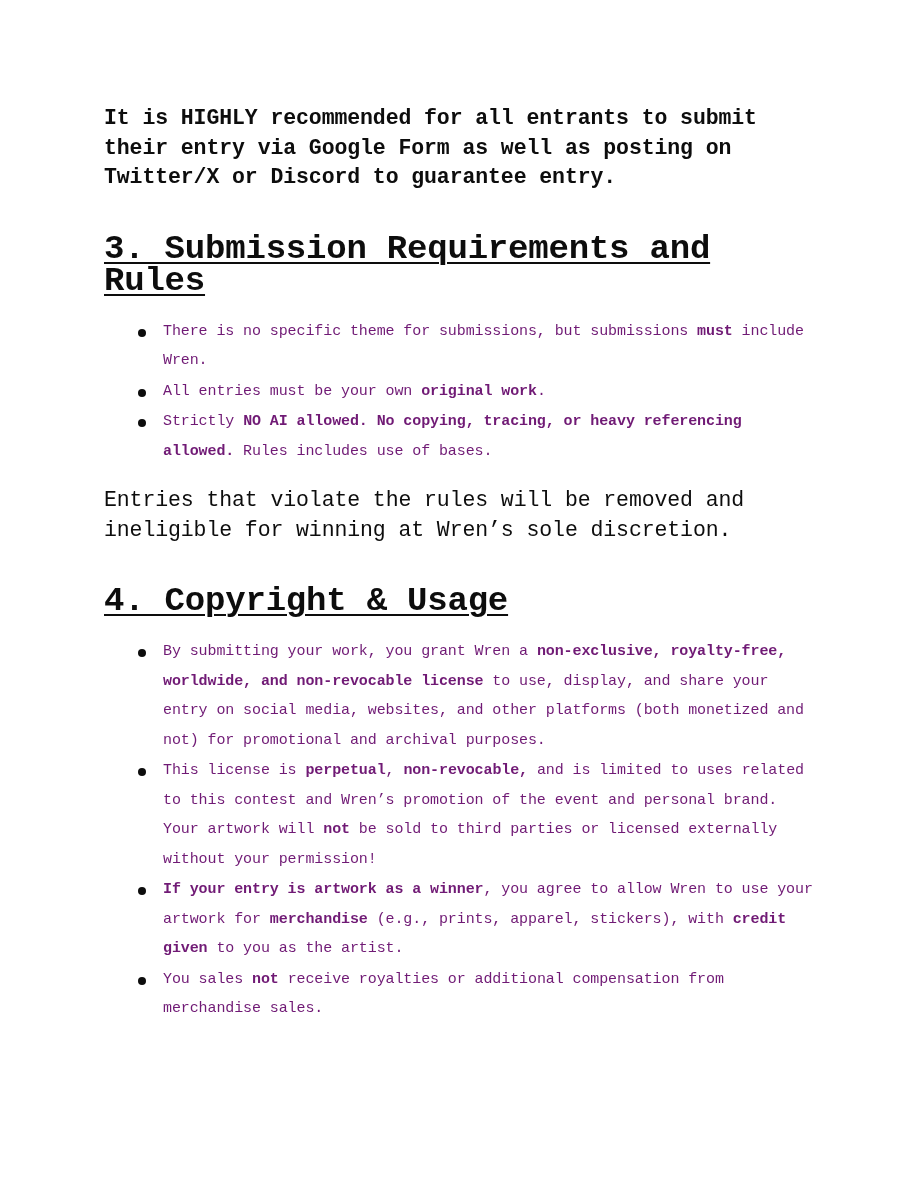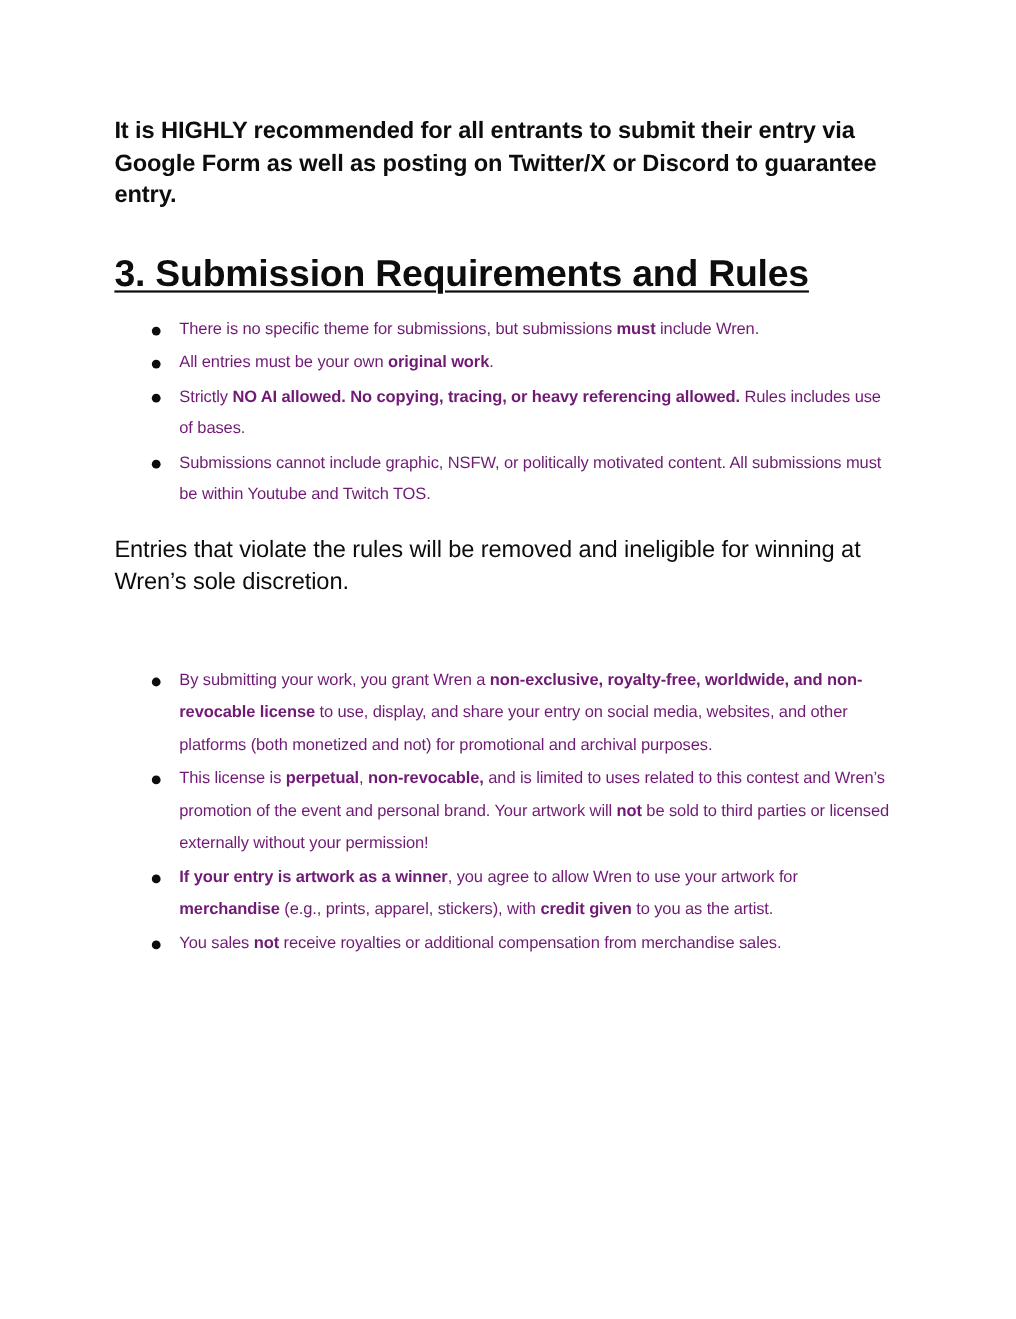--- a/index.html
+++ b/index.html
@@ -16,20 +16,21 @@
     color: #000000;
     -webkit-font-smoothing: antialiased;
   }
   .page {
     position: relative;
     width: 924px;
     height: 874px;
     background: #ffffff;
     box-sizing: border-box;
     padding: 104px 112px 0 104px;
+    font-family: Liberation Mono, monospace;
   }
   .doc-body {
     width: 710px;
   }
   p.para {
     margin: 0;
     font-size: 21.5px;
     line-height: 29.5px;
     letter-spacing: -0.1px;
     color: #0d0d0d;
@@ -101,32 +102,29 @@
           <span class="li-text"><span>There is no specific theme for submissions, but submissions </span><b>must</b><span> include Wren.</span></span>
         </li>
         <li>
           <span class="bullet-dot"></span>
           <span class="li-text"><span>All entries must be your own </span><b>original work</b><span>.</span></span>
         </li>
         <li>
           <span class="bullet-dot"></span>
           <span class="li-text"><span>Strictly </span><b>NO AI allowed. No copying, tracing, or heavy referencing allowed.</b><span> Rules includes use of bases.</span></span>
         </li>
-        <li>
-          <span class="bullet-dot"></span>
-          <span class="li-text"><span>Submissions cannot include graphic, NSFW, or politically motivated content. All submissions must be within Youtube and Twitch TOS.</span></span>
-        </li>
       </ul>
 
     <div class="spacer-after-list-3"></div>
 
     <p class="para">Entries that violate the rules will be removed and ineligible for winning at Wren’s sole discretion.</p>
 
     <div class="spacer-before-heading-4"></div>
 
+    <h2 class="section-heading">4. Copyright &amp; Usage</h2>
 
     <div class="spacer-after-heading-4"></div>
 
     <ul class="bullets">
         <li>
           <span class="bullet-dot"></span>
           <span class="li-text"><span>By submitting your work, you grant Wren a </span><b>non-exclusive, royalty-free, worldwide, and non-revocable license</b><span> to use, display, and share your entry on social media, websites, and other platforms (both monetized and not) for promotional and archival purposes.</span></span>
         </li>
         <li>
           <span class="bullet-dot"></span>

